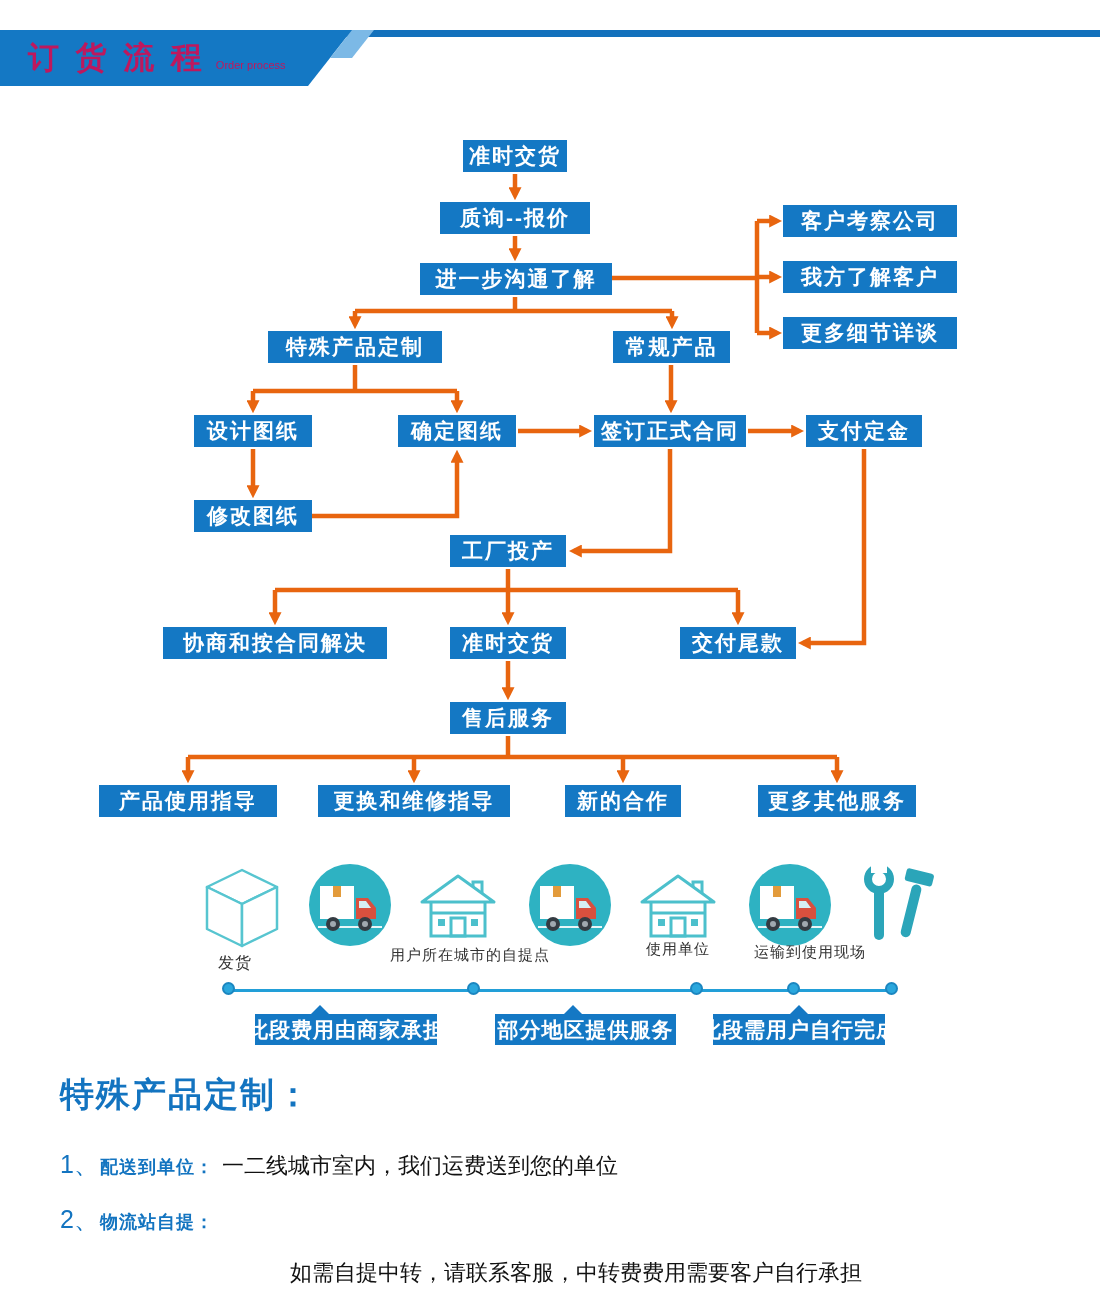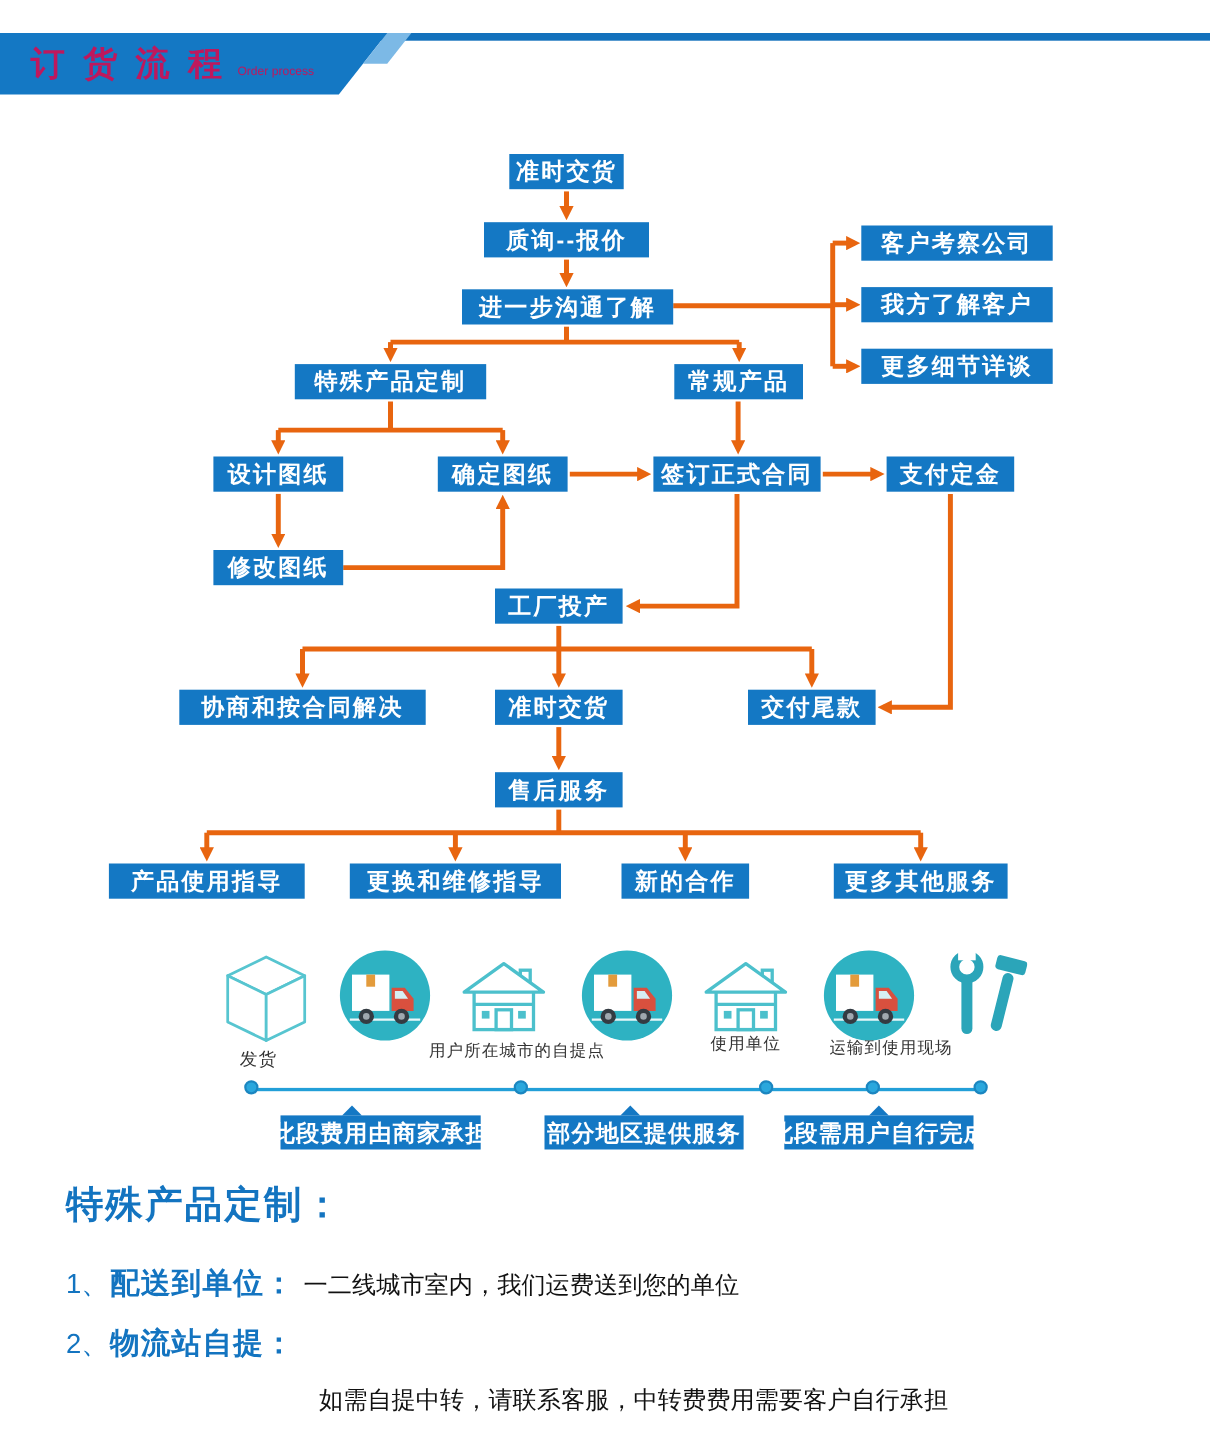--- a/index.html
+++ b/index.html
@@ -21,21 +21,21 @@
   .notch{position:absolute;top:-9px;width:0;height:0;border-left:9px solid transparent;border-right:9px solid transparent;
          border-bottom:9px solid #1478c4}
   
   .header-text{position:absolute;left:28px;top:30px;height:56px;display:flex;align-items:center;color:#be185d}
   .header-text .t{font-size:31px;font-weight:700;letter-spacing:4px}
   .header-text .s{font-size:11px;margin-left:10px;margin-top:14px}
   
   .rem-title{position:absolute;color:#1374c0;font-weight:700;font-size:34px;letter-spacing:2px;white-space:nowrap}
   .rem-row{position:absolute;display:flex;align-items:baseline;white-space:nowrap}
   .rem-num{color:#1374c0;font-size:25px;width:40px}
-  .rem-label{color:#1374c0;font-size:27px;font-weight:700;letter-spacing:1px}
+  .rem-label{color:#1374c0;font-size:18px;font-weight:700;letter-spacing:1px}
   .rem-text{color:#111;font-size:22px;margin-left:8px}
   .rem-cont{position:absolute;color:#111;font-size:22px;white-space:nowrap}
 </style>
 </head>
 <body>
 
 <svg class="abs" style="left:0;top:0" width="1100" height="95">
   <rect x="0" y="30" width="1100" height="7" fill="#1371bc"></rect>
   <polygon points="0,30 352,30 308,86 0,86" fill="#1478c4"></polygon>
   <polygon points="352,30 374,30 352,58 330,58" fill="#7cb9e6"></polygon>

